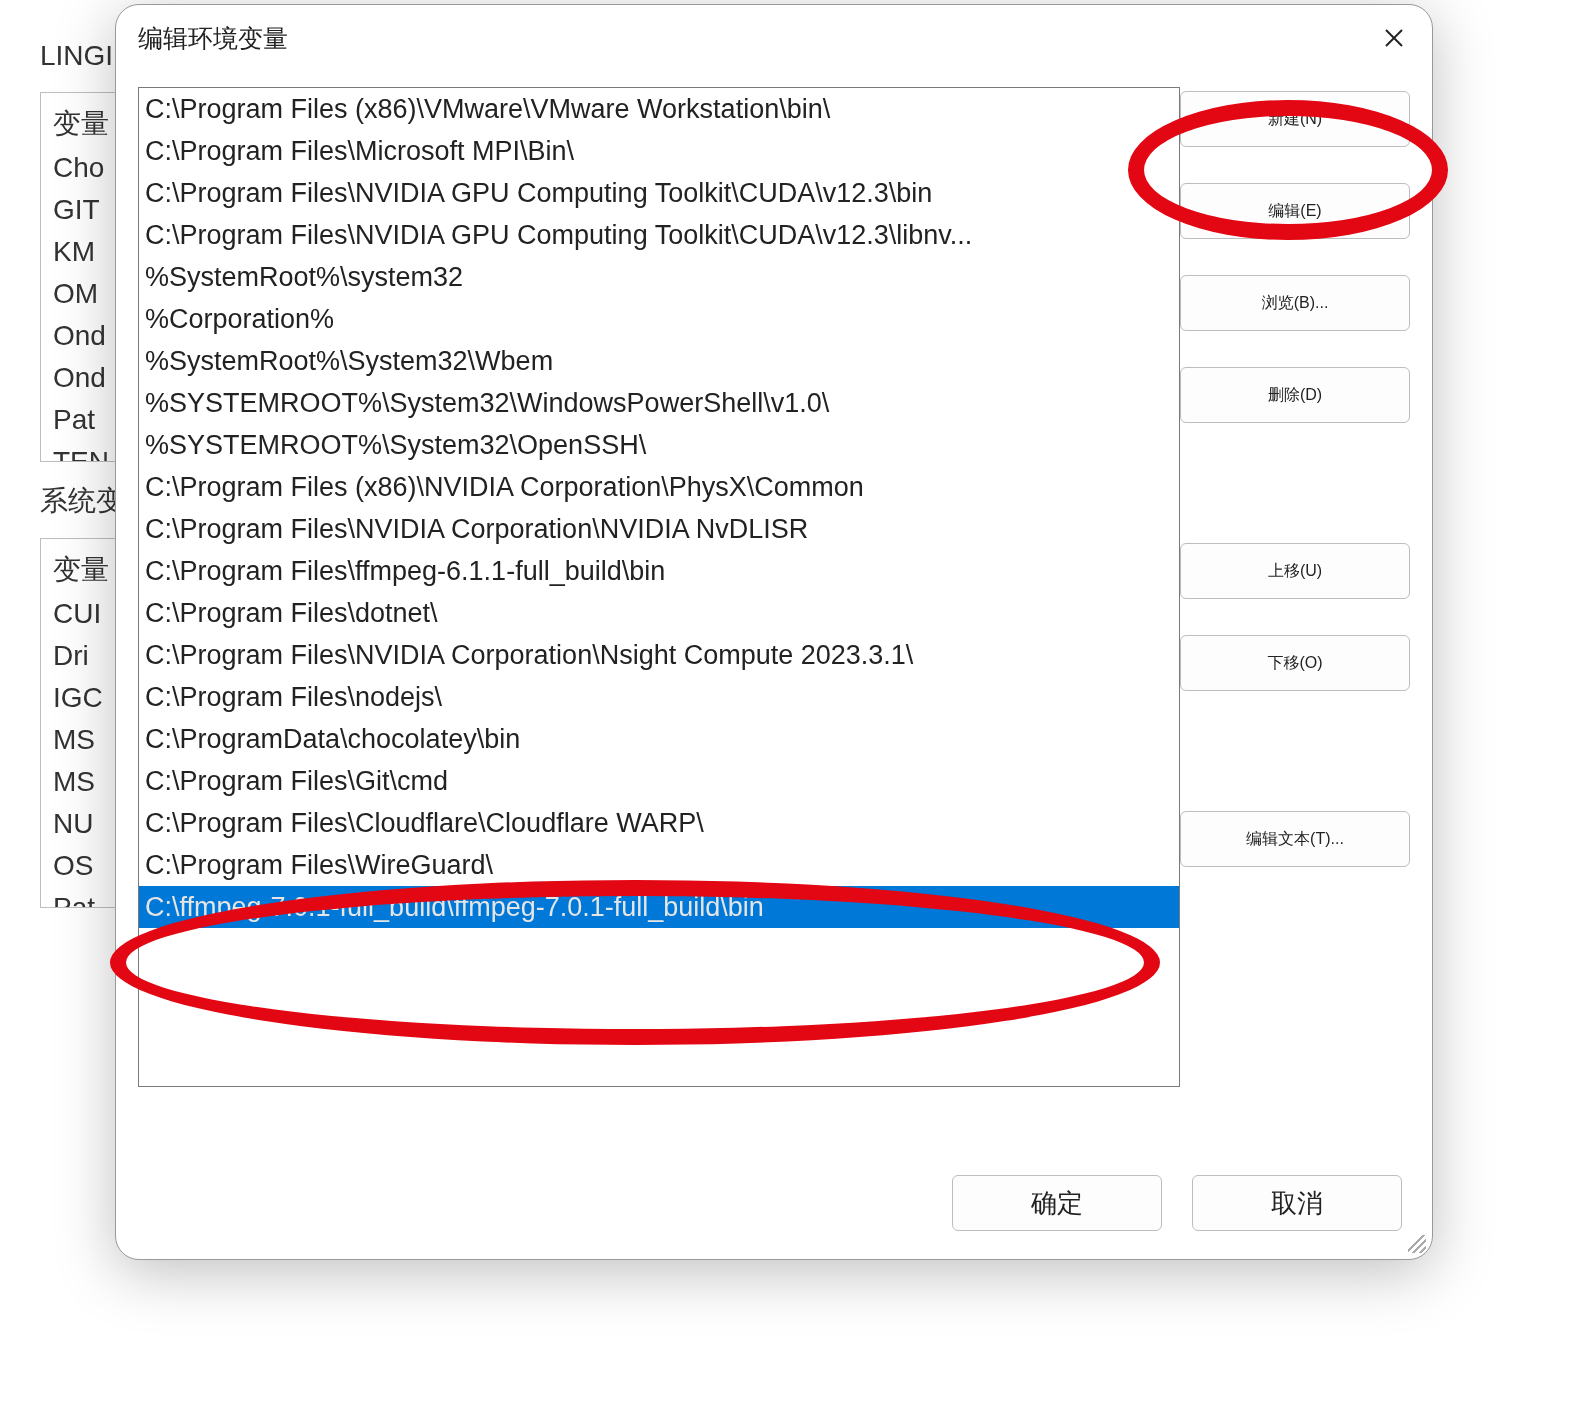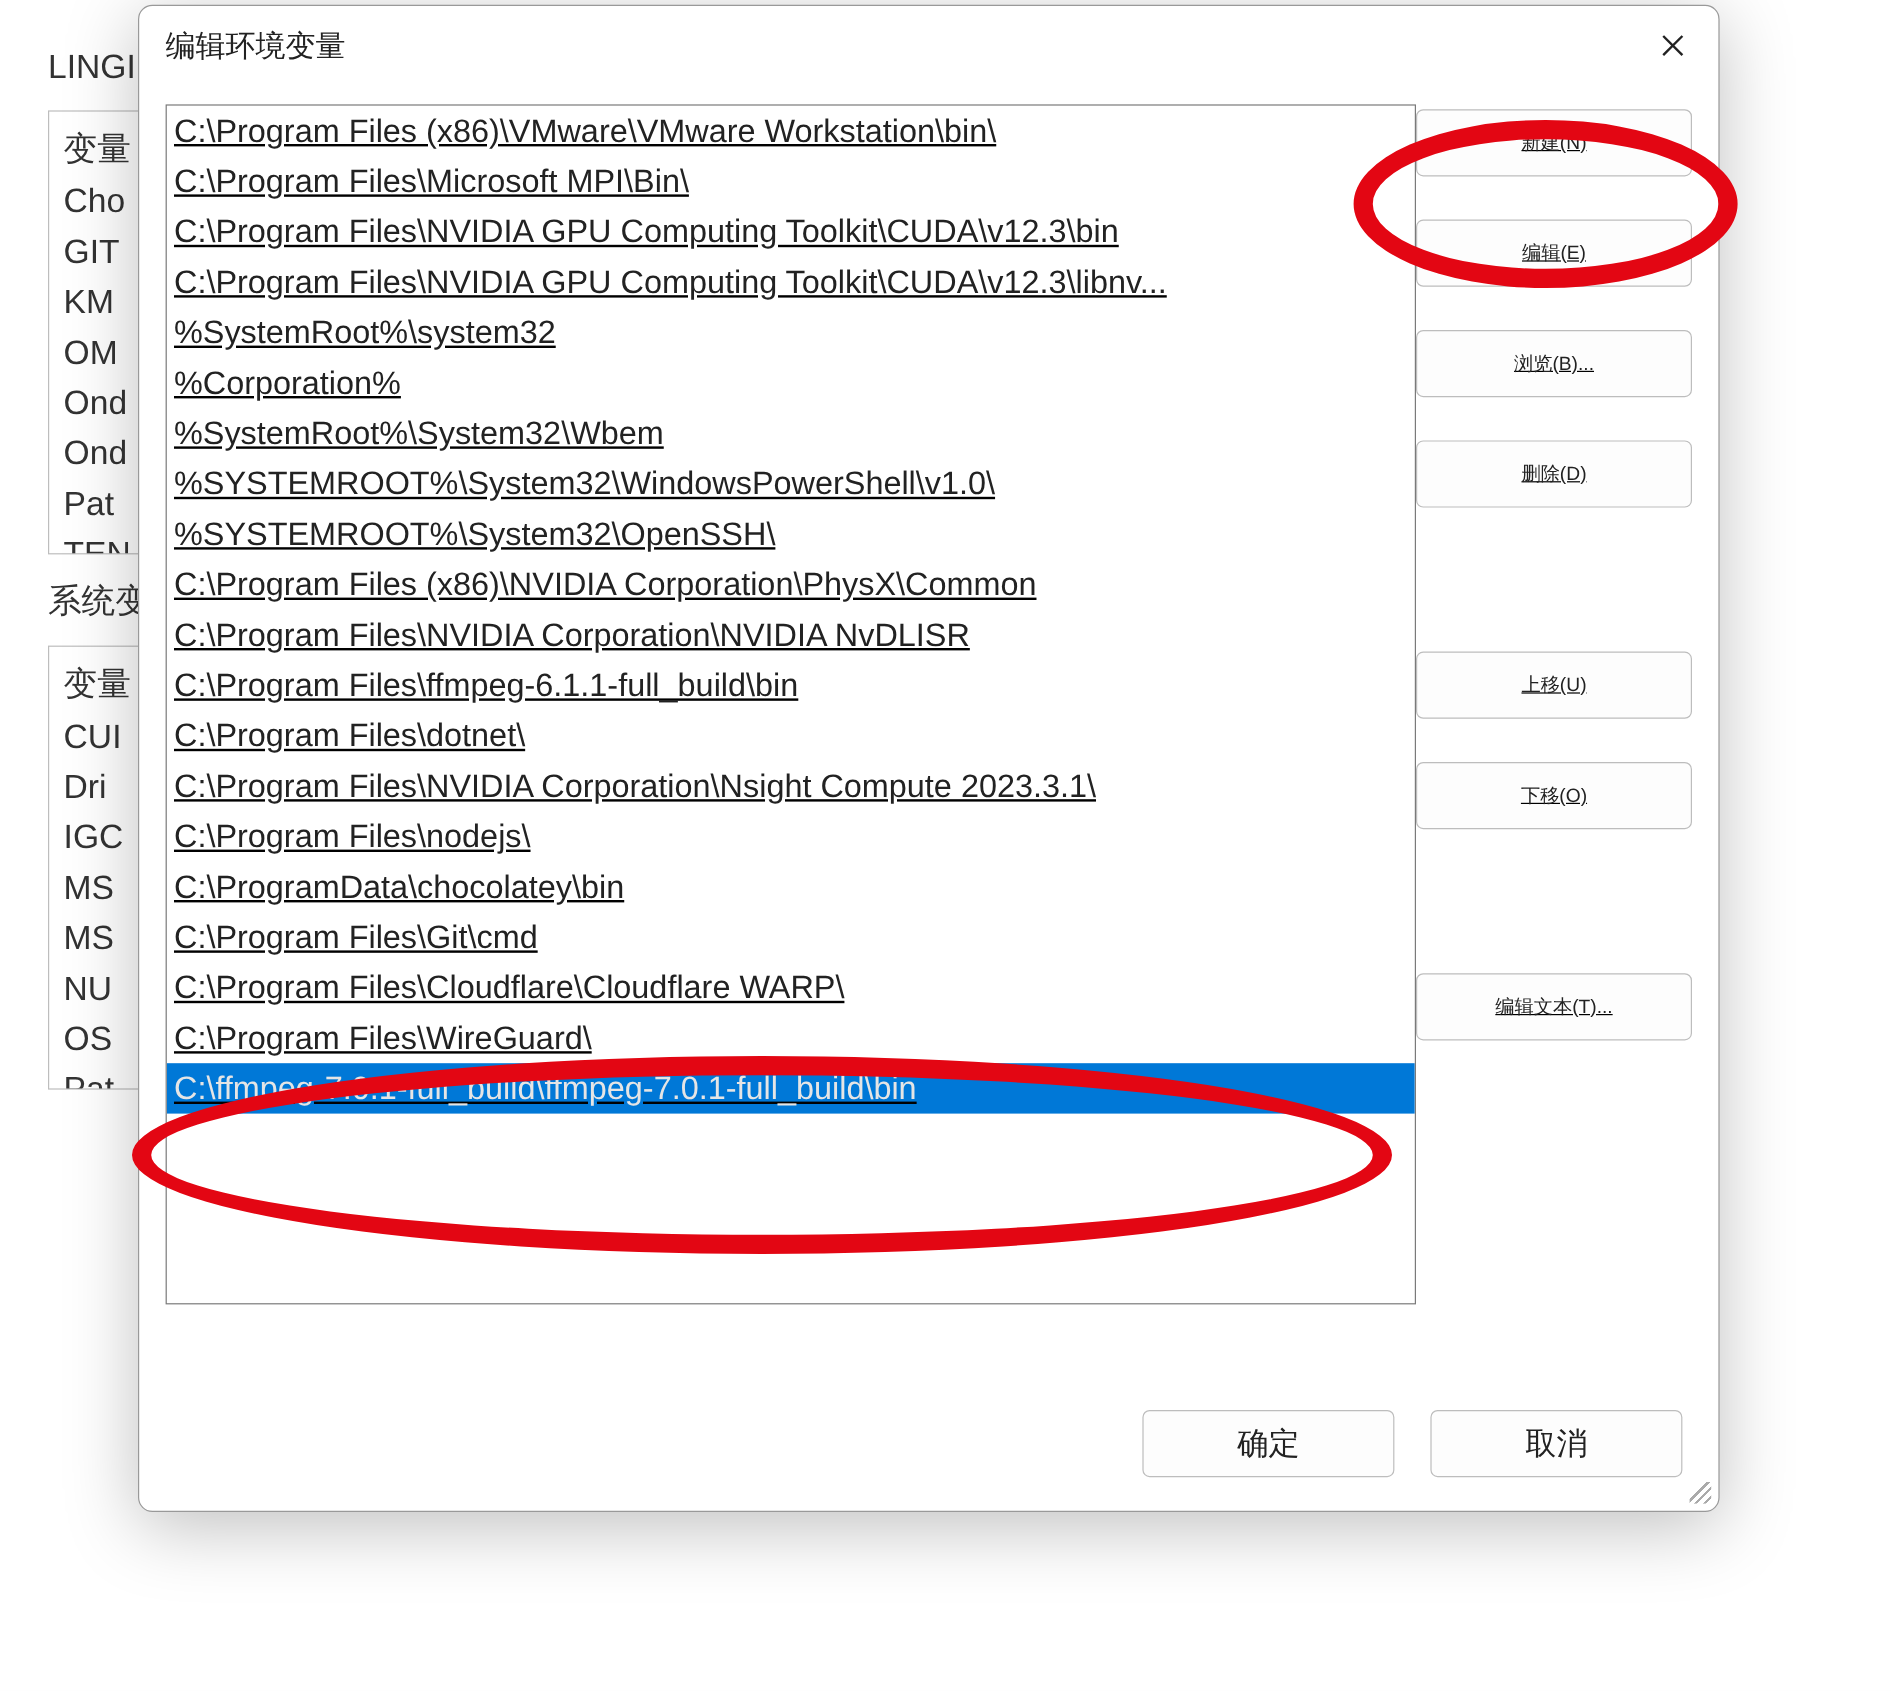--- a/index.html
+++ b/index.html
@@ -79,21 +79,21 @@
 
     
     .modal {
       position: absolute;
       left: 115px;
       top: 4px;
       width: 1318px;
       height: 1256px;
       background: #fff;
       border: 1px solid #999;
-      border-radius: 12px;
+      border-radius: 24px;
       box-shadow: 0 12px 60px rgba(0,0,0,0.25);
       display: flex;
       flex-direction: column;
     }
     .titlebar {
       display: flex;
       justify-content: space-between;
       align-items: center;
       height: 66px;
       padding: 0 18px;
@@ -110,21 +110,20 @@
       height: 40px;
       display: flex;
       align-items: center;
       justify-content: center;
       cursor: default;
     }
     .modal-body {
       flex: 1;
       display: flex;
       padding: 16px 22px 0 22px;
-      text-decoration: underline;
     }
     .path-listbox {
       flex: 1;
       border: 1px solid #7a7a7a;
       background: #fff;
       height: 1000px;
       overflow: hidden;
     }
     .path-item {
       font-size: 27px;

